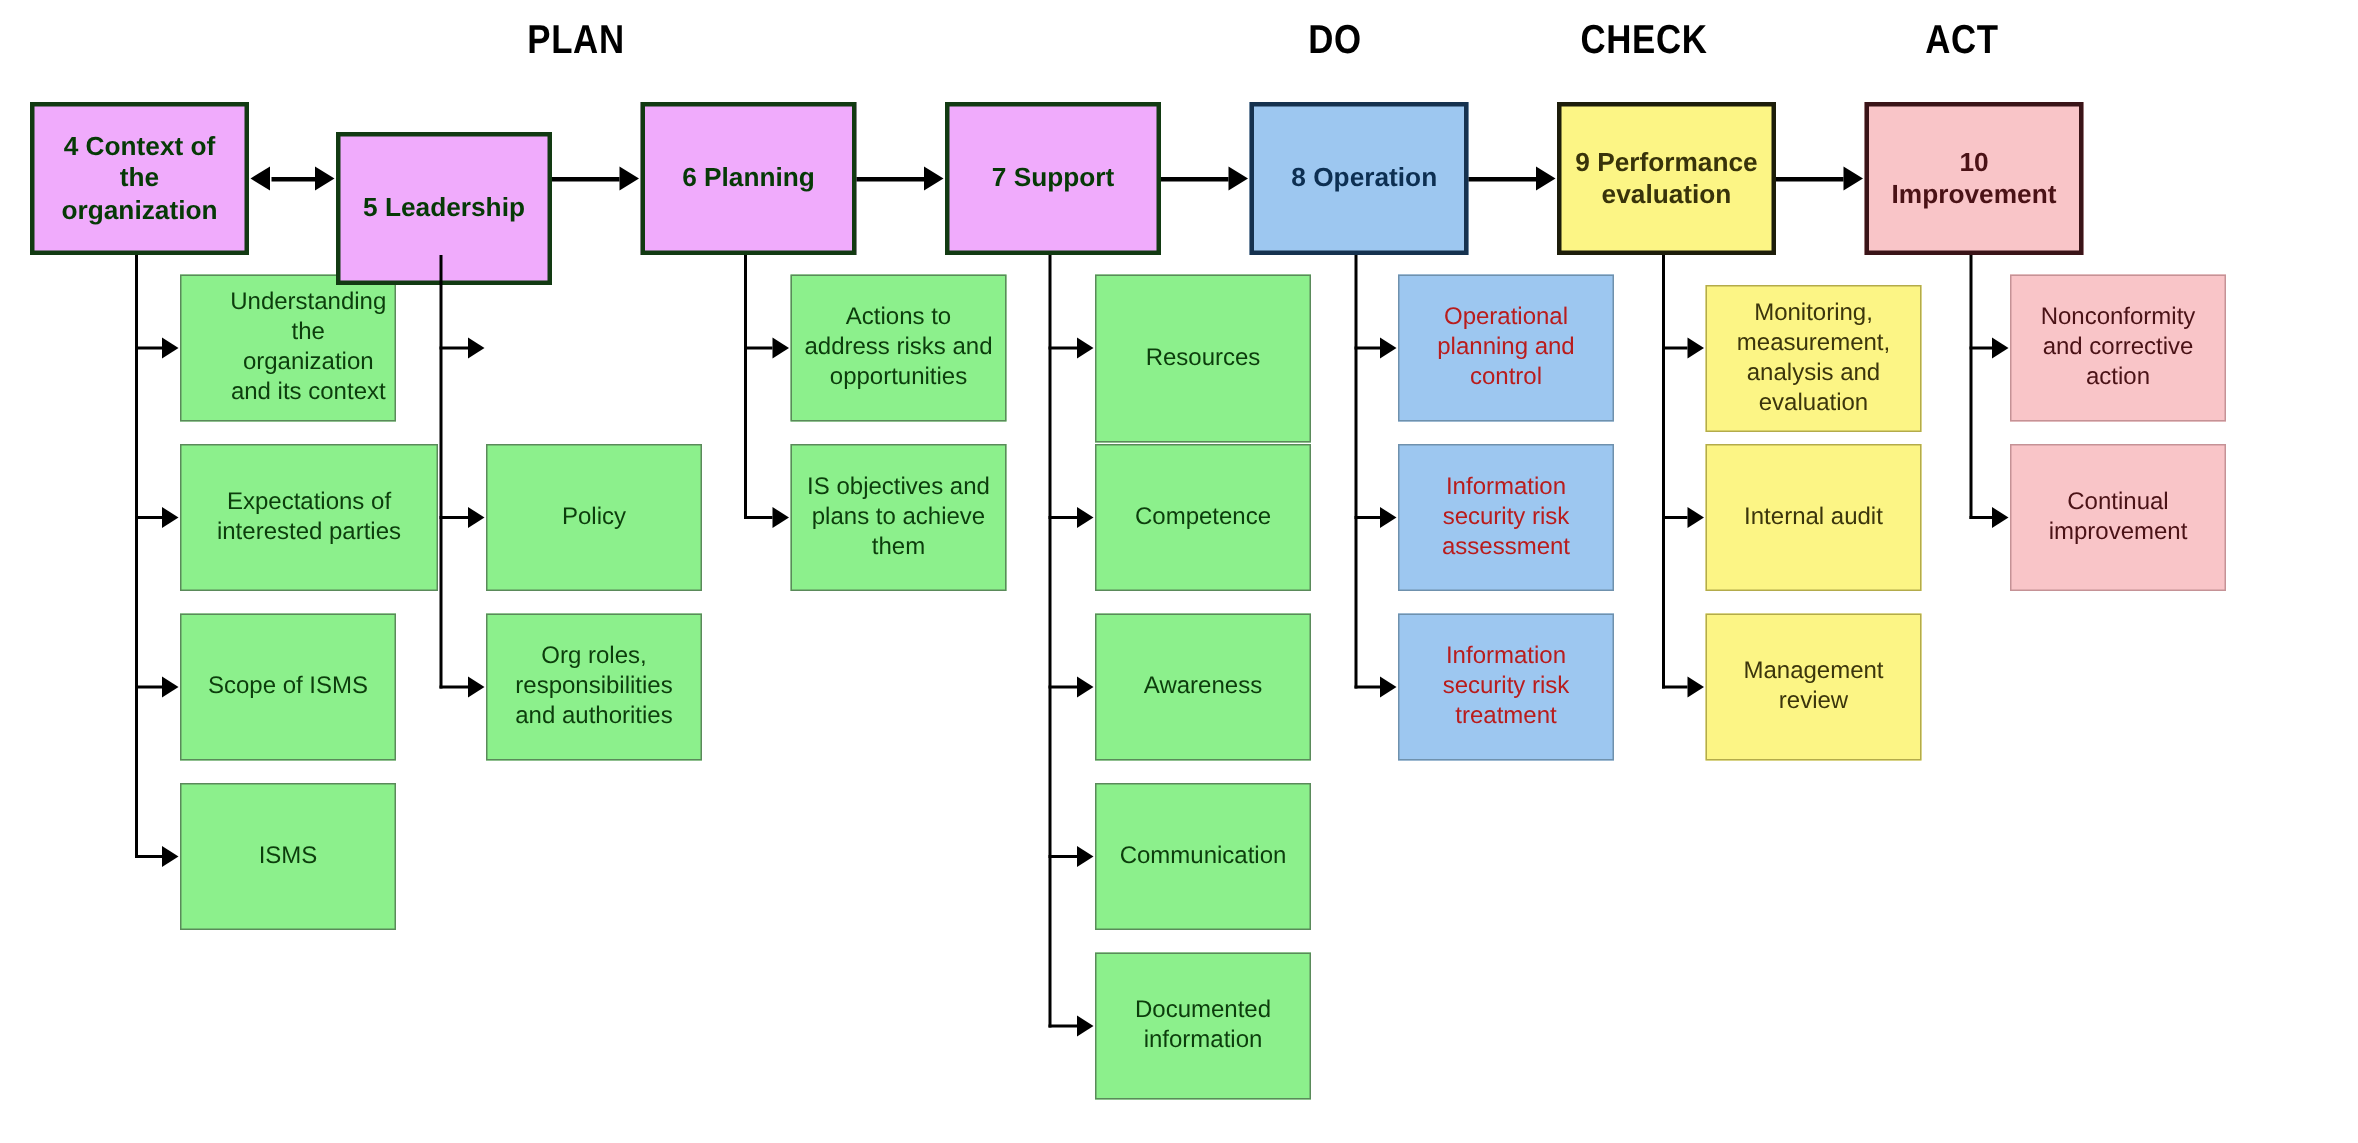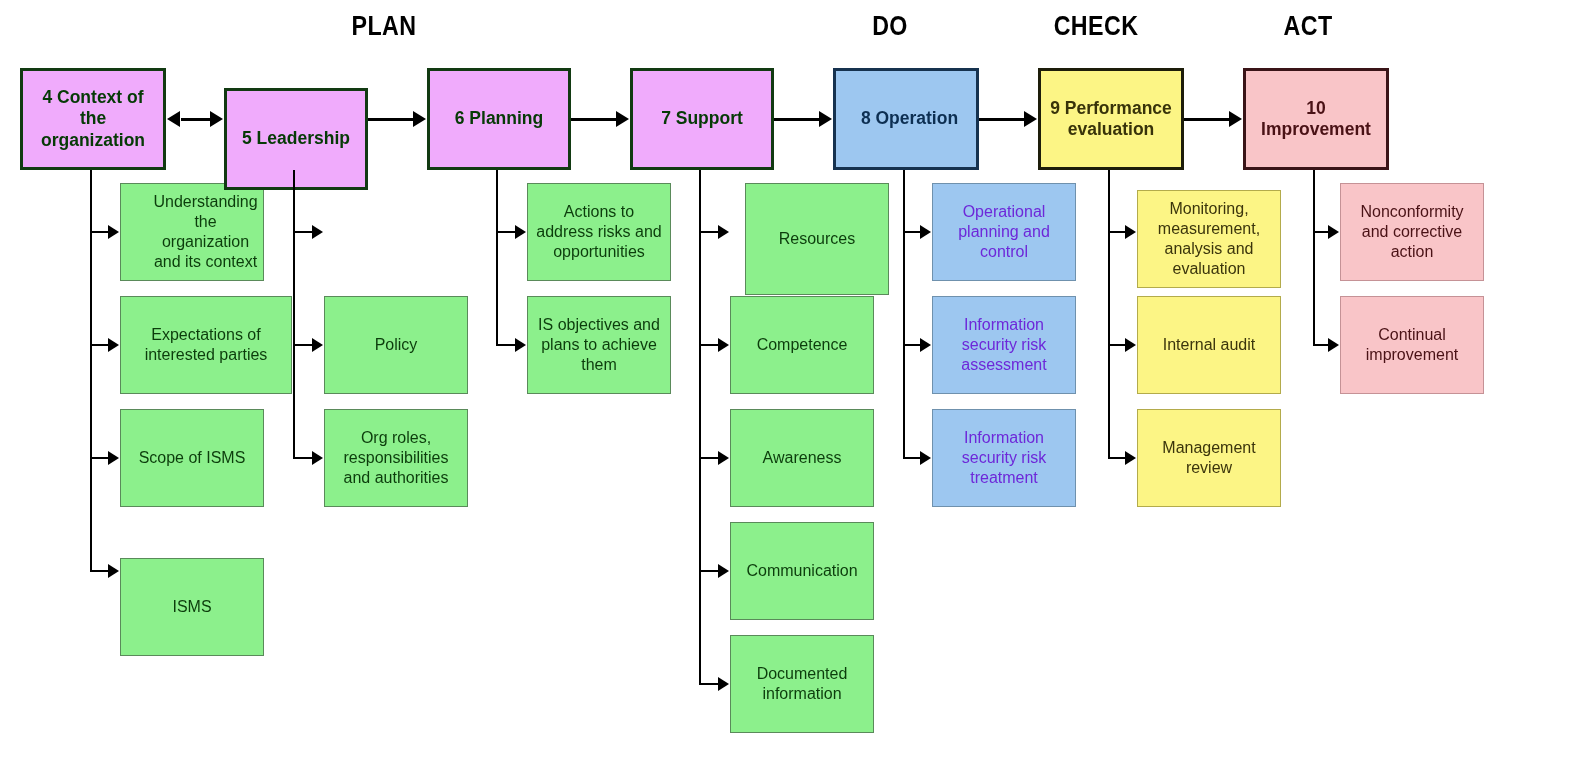--- a/index.html
+++ b/index.html
@@ -51,21 +51,21 @@
     border:1.6px solid #4c7a4c;
     display:flex;
     align-items:center;
     justify-content:center;
     text-align:center;
     font-size:16px;
     line-height:1.26;
     padding:2px 6px;
   }
   .sub-box.green{background:#8cf08c;color:#0c3d0c;border-color:#5a8a5a;}
-  .sub-box.blue {background:#9dc7f0;color:#6d28d9;border-color:#6f91ad;}
+  .sub-box.blue {background:#9dc7f0;color:#b91c1c;border-color:#6f91ad;}
   .sub-box.yellow{background:#fcf585;color:#3b350c;border-color:#b3ab4b;}
   .sub-box.pink {background:#f9c5c8;color:#4a1216;border-color:#c59296;}
   .hline{position:absolute;background:#000;height:3px;}
   .arrow-head{position:absolute;width:0;height:0;}
   .arrow-right{
     border-top:8px solid transparent;
     border-bottom:8px solid transparent;
     border-left:13px solid #000;
   }
   .arrow-left{
@@ -94,21 +94,21 @@
     <div class="thin-v" style="left: 90px; top: 170px; height: 402.2px;"></div>
     <div class="sub-box green" style="left: 120px; top: 183px; width: 144px; height: 98px; padding-left: 33px;">Understanding the organization and its context</div>
     <div class="thin-h" style="left: 90px; top: 230.8px; width: 18px;"></div>
     <div class="sub-arrow" style="left: 108px; top: 225px;"></div>
     <div class="sub-box green" style="left: 120px; top: 296px; width: 172px; height: 98px;">Expectations of interested parties</div>
     <div class="thin-h" style="left: 90px; top: 343.8px; width: 18px;"></div>
     <div class="sub-arrow" style="left: 108px; top: 338px;"></div>
     <div class="sub-box green" style="left: 120px; top: 409px; width: 144px; height: 98px;">Scope of ISMS</div>
     <div class="thin-h" style="left: 90px; top: 456.8px; width: 18px;"></div>
     <div class="sub-arrow" style="left: 108px; top: 451px;"></div>
-    <div class="sub-box green" style="left: 120px; top: 522px; width: 144px; height: 98px; margin-top: 36px;">ISMS</div>
+    <div class="sub-box green" style="left: 120px; top: 522px; width: 144px; height: 98px;">ISMS</div>
     <div class="thin-h" style="left: 90px; top: 569.8px; width: 18px;"></div>
     <div class="sub-arrow" style="left: 108px; top: 564px;"></div>
     <div class="clause-box green" style="left: 224px; top: 68px; width: 144px; height: 102px; margin-top: 20px;">5 Leadership</div>
     <div class="thin-v" style="left: 293px; top: 170px; height: 289.2px;"></div>
     <div class="thin-h" style="left: 293px; top: 230.8px; width: 19px;"></div>
     <div class="sub-arrow" style="left: 312px; top: 225px;"></div>
     <div class="sub-box green" style="left: 324px; top: 296px; width: 144px; height: 98px;">Policy</div>
     <div class="thin-h" style="left: 293px; top: 343.8px; width: 19px;"></div>
     <div class="sub-arrow" style="left: 312px; top: 338px;"></div>
     <div class="sub-box green" style="left: 324px; top: 409px; width: 144px; height: 98px;">Org roles, responsibilities and authorities</div>
@@ -117,21 +117,21 @@
     <div class="clause-box green" style="left: 427px; top: 68px; width: 144px; height: 102px;">6 Planning</div>
     <div class="thin-v" style="left: 496px; top: 170px; height: 176.2px;"></div>
     <div class="sub-box green" style="left: 527px; top: 183px; width: 144px; height: 98px;">Actions to address risks and opportunities</div>
     <div class="thin-h" style="left: 496px; top: 230.8px; width: 19px;"></div>
     <div class="sub-arrow" style="left: 515px; top: 225px;"></div>
     <div class="sub-box green" style="left: 527px; top: 296px; width: 144px; height: 98px;">IS objectives and plans to achieve them</div>
     <div class="thin-h" style="left: 496px; top: 343.8px; width: 19px;"></div>
     <div class="sub-arrow" style="left: 515px; top: 338px;"></div>
     <div class="clause-box green" style="left: 630px; top: 68px; width: 144px; height: 102px;">7 Support</div>
     <div class="thin-v" style="left: 699px; top: 170px; height: 515.2px;"></div>
-    <div class="sub-box green" style="left: 730px; top: 183px; width: 144px; height: 112px; margin-left: 15px;">Resources</div>
+    <div class="sub-box green" style="left: 730px; top: 183px; width: 144px; height: 112px;">Resources</div>
     <div class="thin-h" style="left: 699px; top: 230.8px; width: 19px;"></div>
     <div class="sub-arrow" style="left: 718px; top: 225px;"></div>
     <div class="sub-box green" style="left: 730px; top: 296px; width: 144px; height: 98px;">Competence</div>
     <div class="thin-h" style="left: 699px; top: 343.8px; width: 19px;"></div>
     <div class="sub-arrow" style="left: 718px; top: 338px;"></div>
     <div class="sub-box green" style="left: 730px; top: 409px; width: 144px; height: 98px;">Awareness</div>
     <div class="thin-h" style="left: 699px; top: 456.8px; width: 19px;"></div>
     <div class="sub-arrow" style="left: 718px; top: 451px;"></div>
     <div class="sub-box green" style="left: 730px; top: 522px; width: 144px; height: 98px;">Communication</div>
     <div class="thin-h" style="left: 699px; top: 569.8px; width: 19px;"></div>

